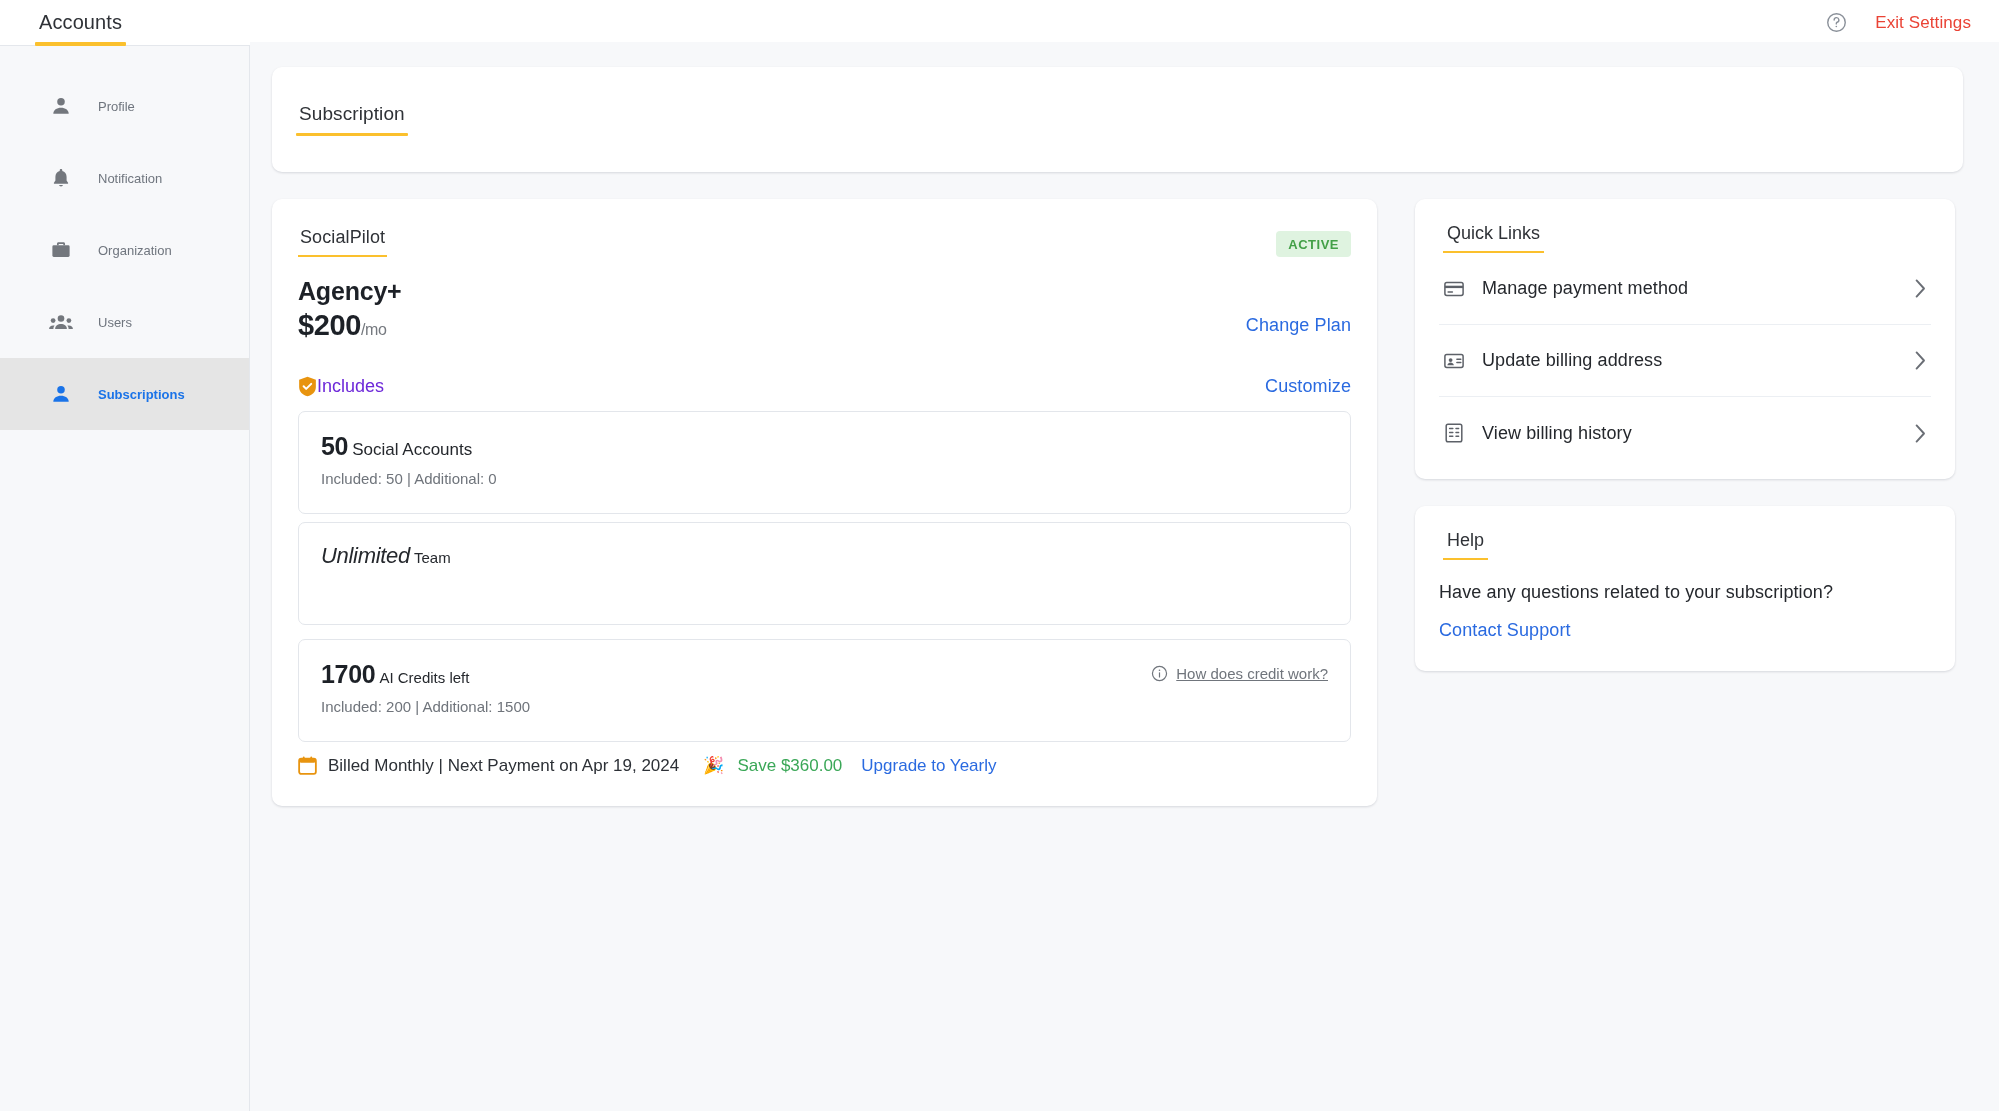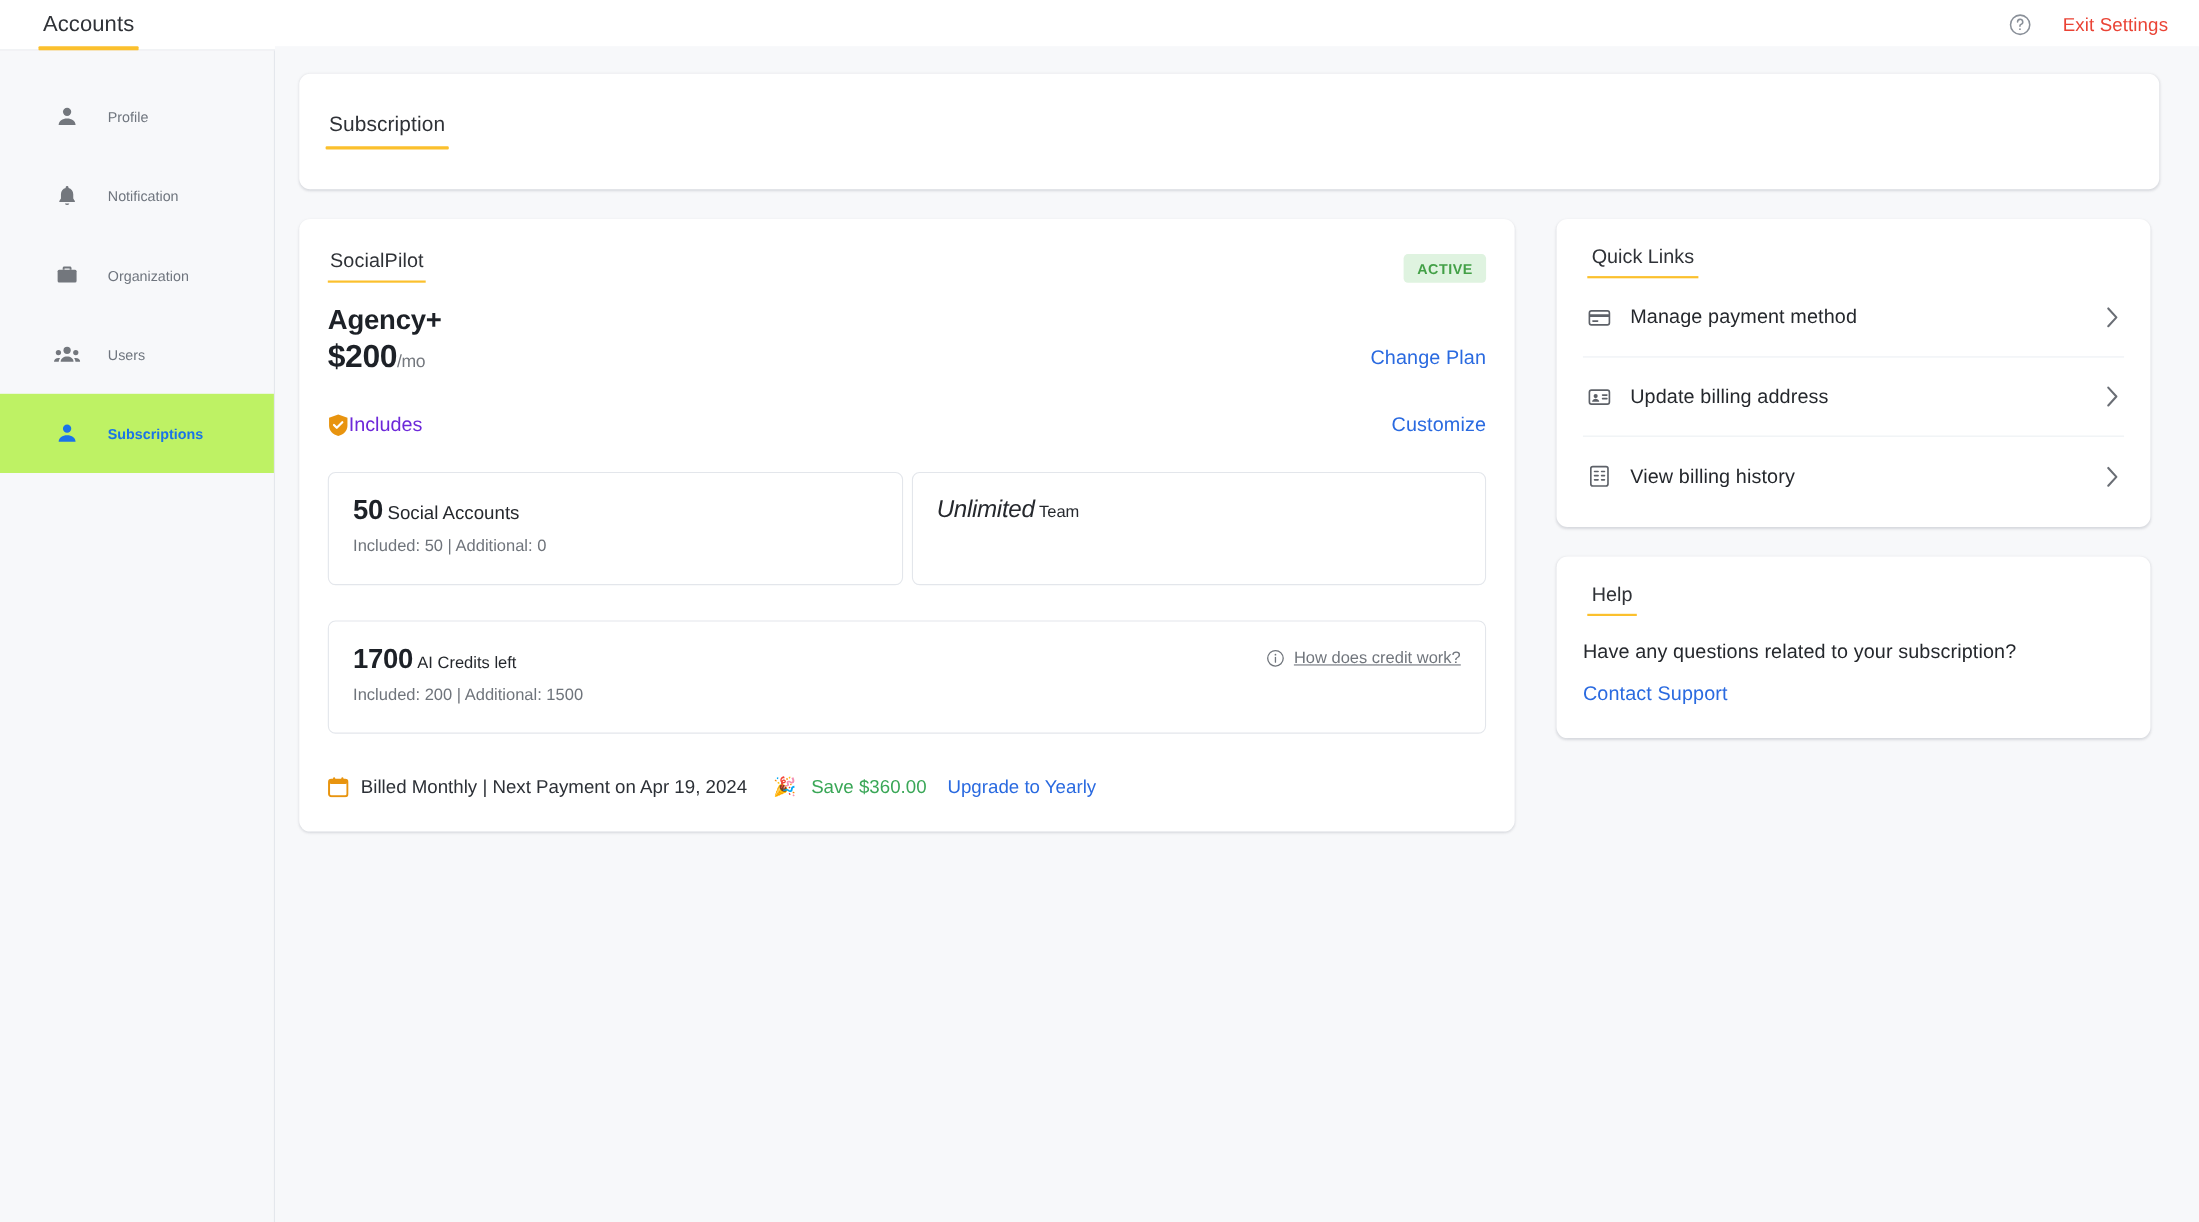--- a/index.html
+++ b/index.html
@@ -82,21 +82,21 @@
   .side-item .ic {
     width: 26px; height: 26px;
     margin-right: 24px;
     display: flex;
     align-items: center;
     justify-content: center;
     color: #73777d;
     flex: 0 0 auto;
   }
   .side-item.active {
-    background: #bef264;
+    background: #e5e5e5;
     color: #1a73e8;
     font-weight: bold;
   }
   .side-item.active .ic { color: #1a73e8; }
 
   
   .content {
     position: absolute;
     top: 42px; left: 250px;
     width: 1749px; height: 1065px;
@@ -219,21 +219,22 @@
     align-items: center;
     gap: 0;
     font-size: 18px;
     color: #6d28d9;
   }
   .shield { width: 19px; height: 21px; display: block; }
 
   .feature-grid {
     display: flex;
     gap: 8px;
-    margin-top: 32px;
+    margin-top: 14px;
+    flex-direction: column;
   }
   .fbox {
     border: 1px solid #e3e6eb;
     border-radius: 7px;
     padding: 21px 22px 24px 22px;
     flex: 1 1 0;
     min-height: 103px;
   }
   .fbox.wide { flex: 1 1 100%; }
   .f-title { line-height: 1.1; }
@@ -269,21 +270,21 @@
     cursor: pointer;
     margin-top: 4px;
   }
   .credit-link .txt { text-decoration: underline; }
   .info-circle { width: 17px; height: 17px; display: block; }
 
   .billing-row {
     display: flex;
     align-items: center;
     gap: 11px;
-    margin-top: 38px;
+    margin-top: 13px;
     font-size: 17px;
     color: #2c3036;
   }
   .cal-icon { width: 19px; height: 19px; display: block; }
   .save-txt {
     color: #3aa757;
     margin-left: 13px;
     font-size: 17px;
   }
   .party { font-size: 17px; margin-left: 13px; }

